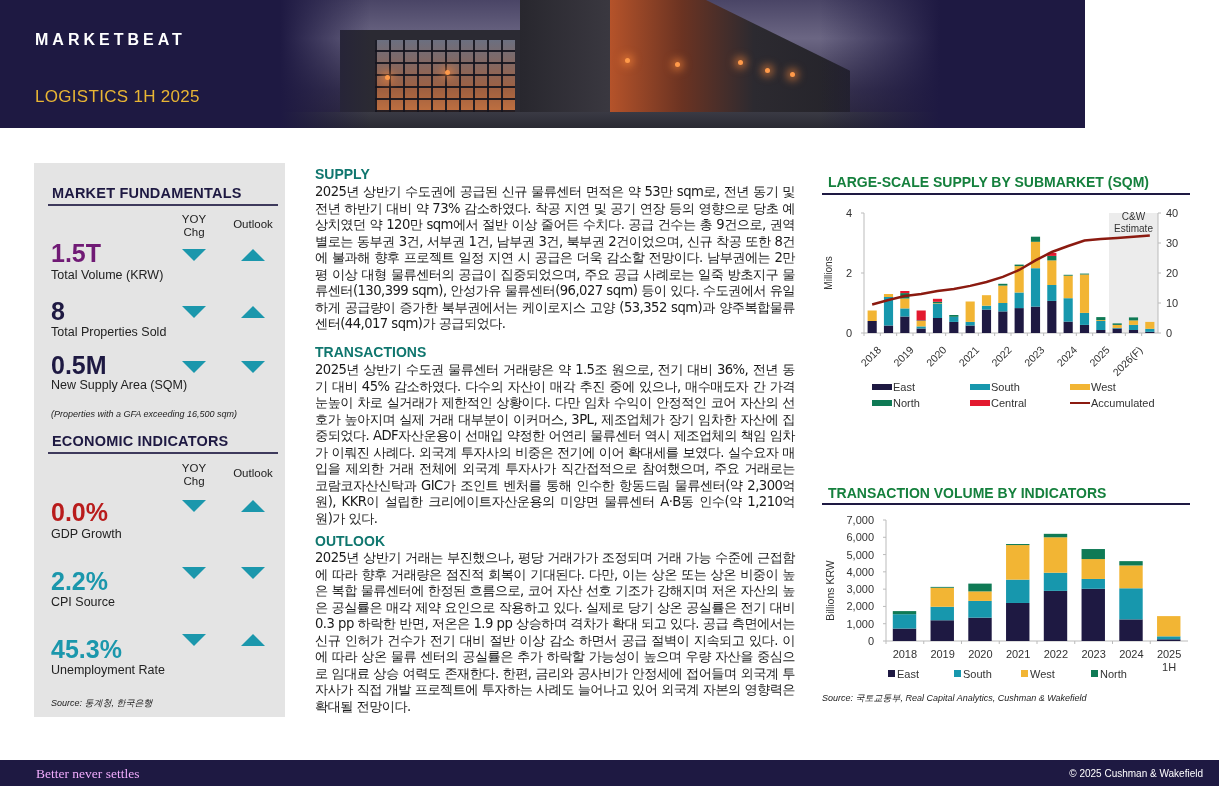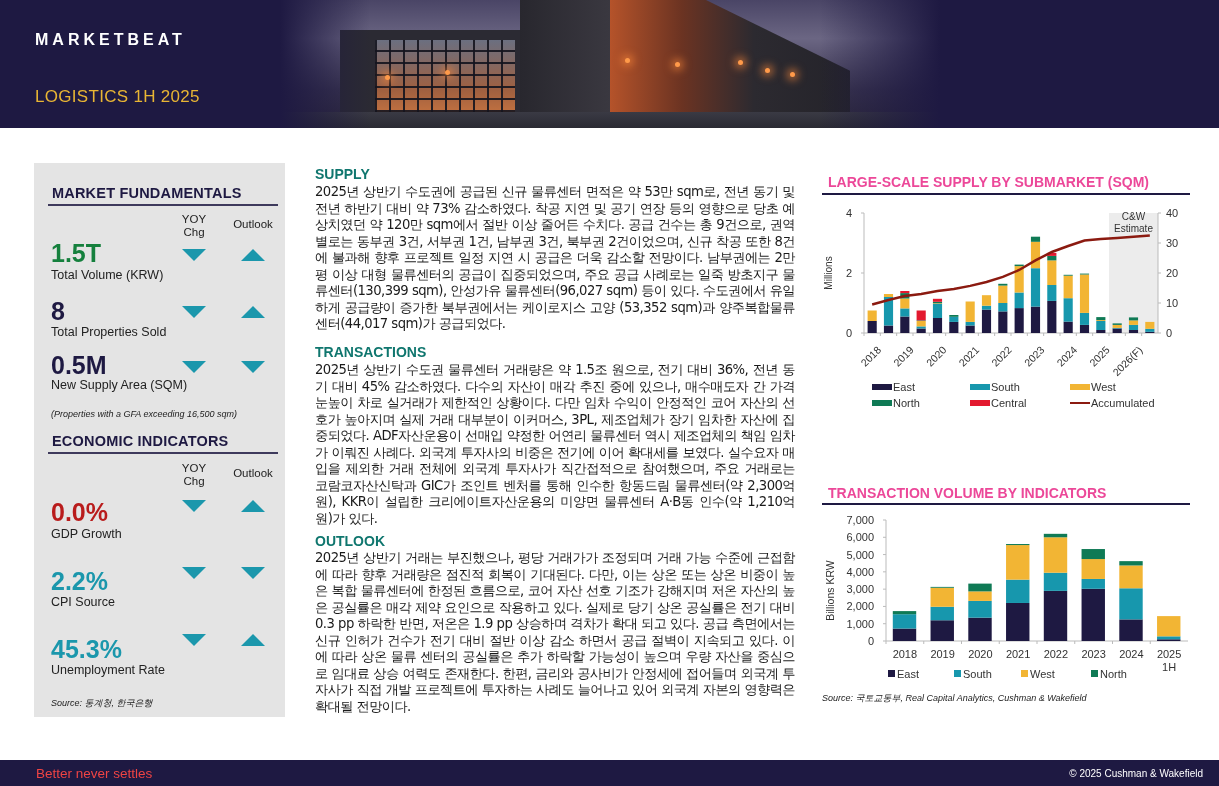--- a/index.html
+++ b/index.html
@@ -1,19 +1,19 @@
 <!DOCTYPE html>
 <html><head>
 <meta charset="utf-8">
 <style>
   * { box-sizing: border-box; margin: 0; padding: 0; }
   body { width: 1219px; height: 786px; background: #ffffff; font-family: "Liberation Sans", "DejaVu Sans", sans-serif; position: relative; overflow: hidden; color: #1a1a1a; }
 
   
-  .header { position: absolute; left: 0; top: 0; width: 1219px; height: 128px; background: #1e1942; overflow: hidden; }
+  .header { position: absolute; left: 0; top: 0; width: 1085px; height: 128px; background: #1e1942; overflow: hidden; }
   .hero { position: absolute; left: 280px; top: 0; width: 660px; height: 128px; overflow: hidden; }
   .hero .sky { position: absolute; inset: 0; background: linear-gradient(180deg, #4a4566 0%, #6b6683 30%, #3a3550 70%, #2a2638 100%); }
   .hero .fadeL { position: absolute; left: 0; top: 0; width: 90px; height: 128px; background: linear-gradient(90deg, #1e1942 0%, rgba(30,25,66,0) 100%); z-index: 5; }
   .hero .fadeR { position: absolute; right: 0; top: 0; width: 120px; height: 128px; background: linear-gradient(270deg, #1e1942 0%, rgba(30,25,66,0) 100%); z-index: 5; }
   .b-left { position: absolute; left: 60px; top: 30px; width: 180px; height: 85px; background: #2b2a33; }
   .b-glass { position: absolute; left: 95px; top: 40px; width: 140px; height: 72px;
      background: repeating-linear-gradient(90deg, rgba(20,20,30,0.9) 0 2px, transparent 2px 14px),
                  repeating-linear-gradient(0deg, rgba(20,20,30,0.9) 0 2px, transparent 2px 12px),
                  linear-gradient(180deg, #6b6f80 0%, #a06040 70%, #c07040 100%); }
   .b-corner { position: absolute; left: 240px; top: 0; width: 90px; height: 118px; background: linear-gradient(90deg,#28272e,#3a3840); }
@@ -37,26 +37,26 @@
   .metric-lbl { position: absolute; left: 17px; font-size: 12.5px; color: #222; }
   .arrow-dn { position: absolute; width: 0; height: 0; border-left: 12px solid transparent; border-right: 12px solid transparent; border-top: 12px solid #1b97ac; }
   .arrow-up { position: absolute; width: 0; height: 0; border-left: 12px solid transparent; border-right: 12px solid transparent; border-bottom: 12px solid #1b97ac; }
   .note { position: absolute; left: 17px; font-size: 9px; font-style: italic; color: #222; }
 
   
   .sec-h { position: absolute; left: 315px; font-size: 14px; font-weight: 700; color: #0f766e; }
   .sec-p { position: absolute; left: 315px; width: 480px; font-size: 13.2px; line-height: 16.5px; text-align: justify; color: #1a1a1a; font-family: "DejaVu Sans", sans-serif; letter-spacing: -0.55px; }
 
   
-  .chart-title { position: absolute; left: 828px; font-size: 14px; font-weight: 700; color: #ec4899; }
+  .chart-title { position: absolute; left: 828px; font-size: 14px; font-weight: 700; color: #15803d; }
   .chart-rule { position: absolute; left: 822px; width: 368px; height: 2px; background: #1e1942; }
 
   
   .footer { position: absolute; left: 0; top: 760px; width: 1219px; height: 26px; background: #1e1942; }
-  .tagline { position: absolute; left: 36px; top: 6px; color: #ef4444; font-family: Liberation Sans, sans-serif; font-size: 13.5px; }
+  .tagline { position: absolute; left: 36px; top: 6px; color: #f0abfc; font-family: Liberation Serif, serif; font-size: 13.5px; }
   .copy { position: absolute; right: 16px; top: 8px; color: #fff; font-size: 10px; }
 </style>
 </head>
 <body>
 
 <div class="header">
   <div class="hero">
     <div class="sky"></div>
     <div class="b-left"></div>
     <div class="b-glass"></div>
@@ -79,21 +79,21 @@
 
 <div class="panel">
   <div class="panel-title" style="top:22px">MARKET FUNDAMENTALS</div>
   <div class="panel-rule" style="top:41px"></div>
   <div class="colhdr" style="left:146px;top:50px;width:28px">
     <div>YOY</div>
       <div>Chg</div>
   </div>
   <div class="colhdr" style="left:196px;top:55px;width:46px">Outlook</div>
 
-  <div class="metric-val" style="top:76px;color:#15803d">1.5T</div>
+  <div class="metric-val" style="top:76px;color:#701a75">1.5T</div>
   <div class="metric-lbl" style="top:105px">Total Volume (KRW)</div>
   <div class="arrow-dn" style="left:148px;top:86px"></div>
   <div class="arrow-up" style="left:207px;top:86px"></div>
 
   <div class="metric-val" style="top:134px;color:#1e1942">8</div>
   <div class="metric-lbl" style="top:162px">Total Properties Sold</div>
   <div class="arrow-dn" style="left:148px;top:143px"></div>
   <div class="arrow-up" style="left:207px;top:143px"></div>
 
   <div class="metric-val" style="top:188px;color:#1e1942">0.5M</div>

